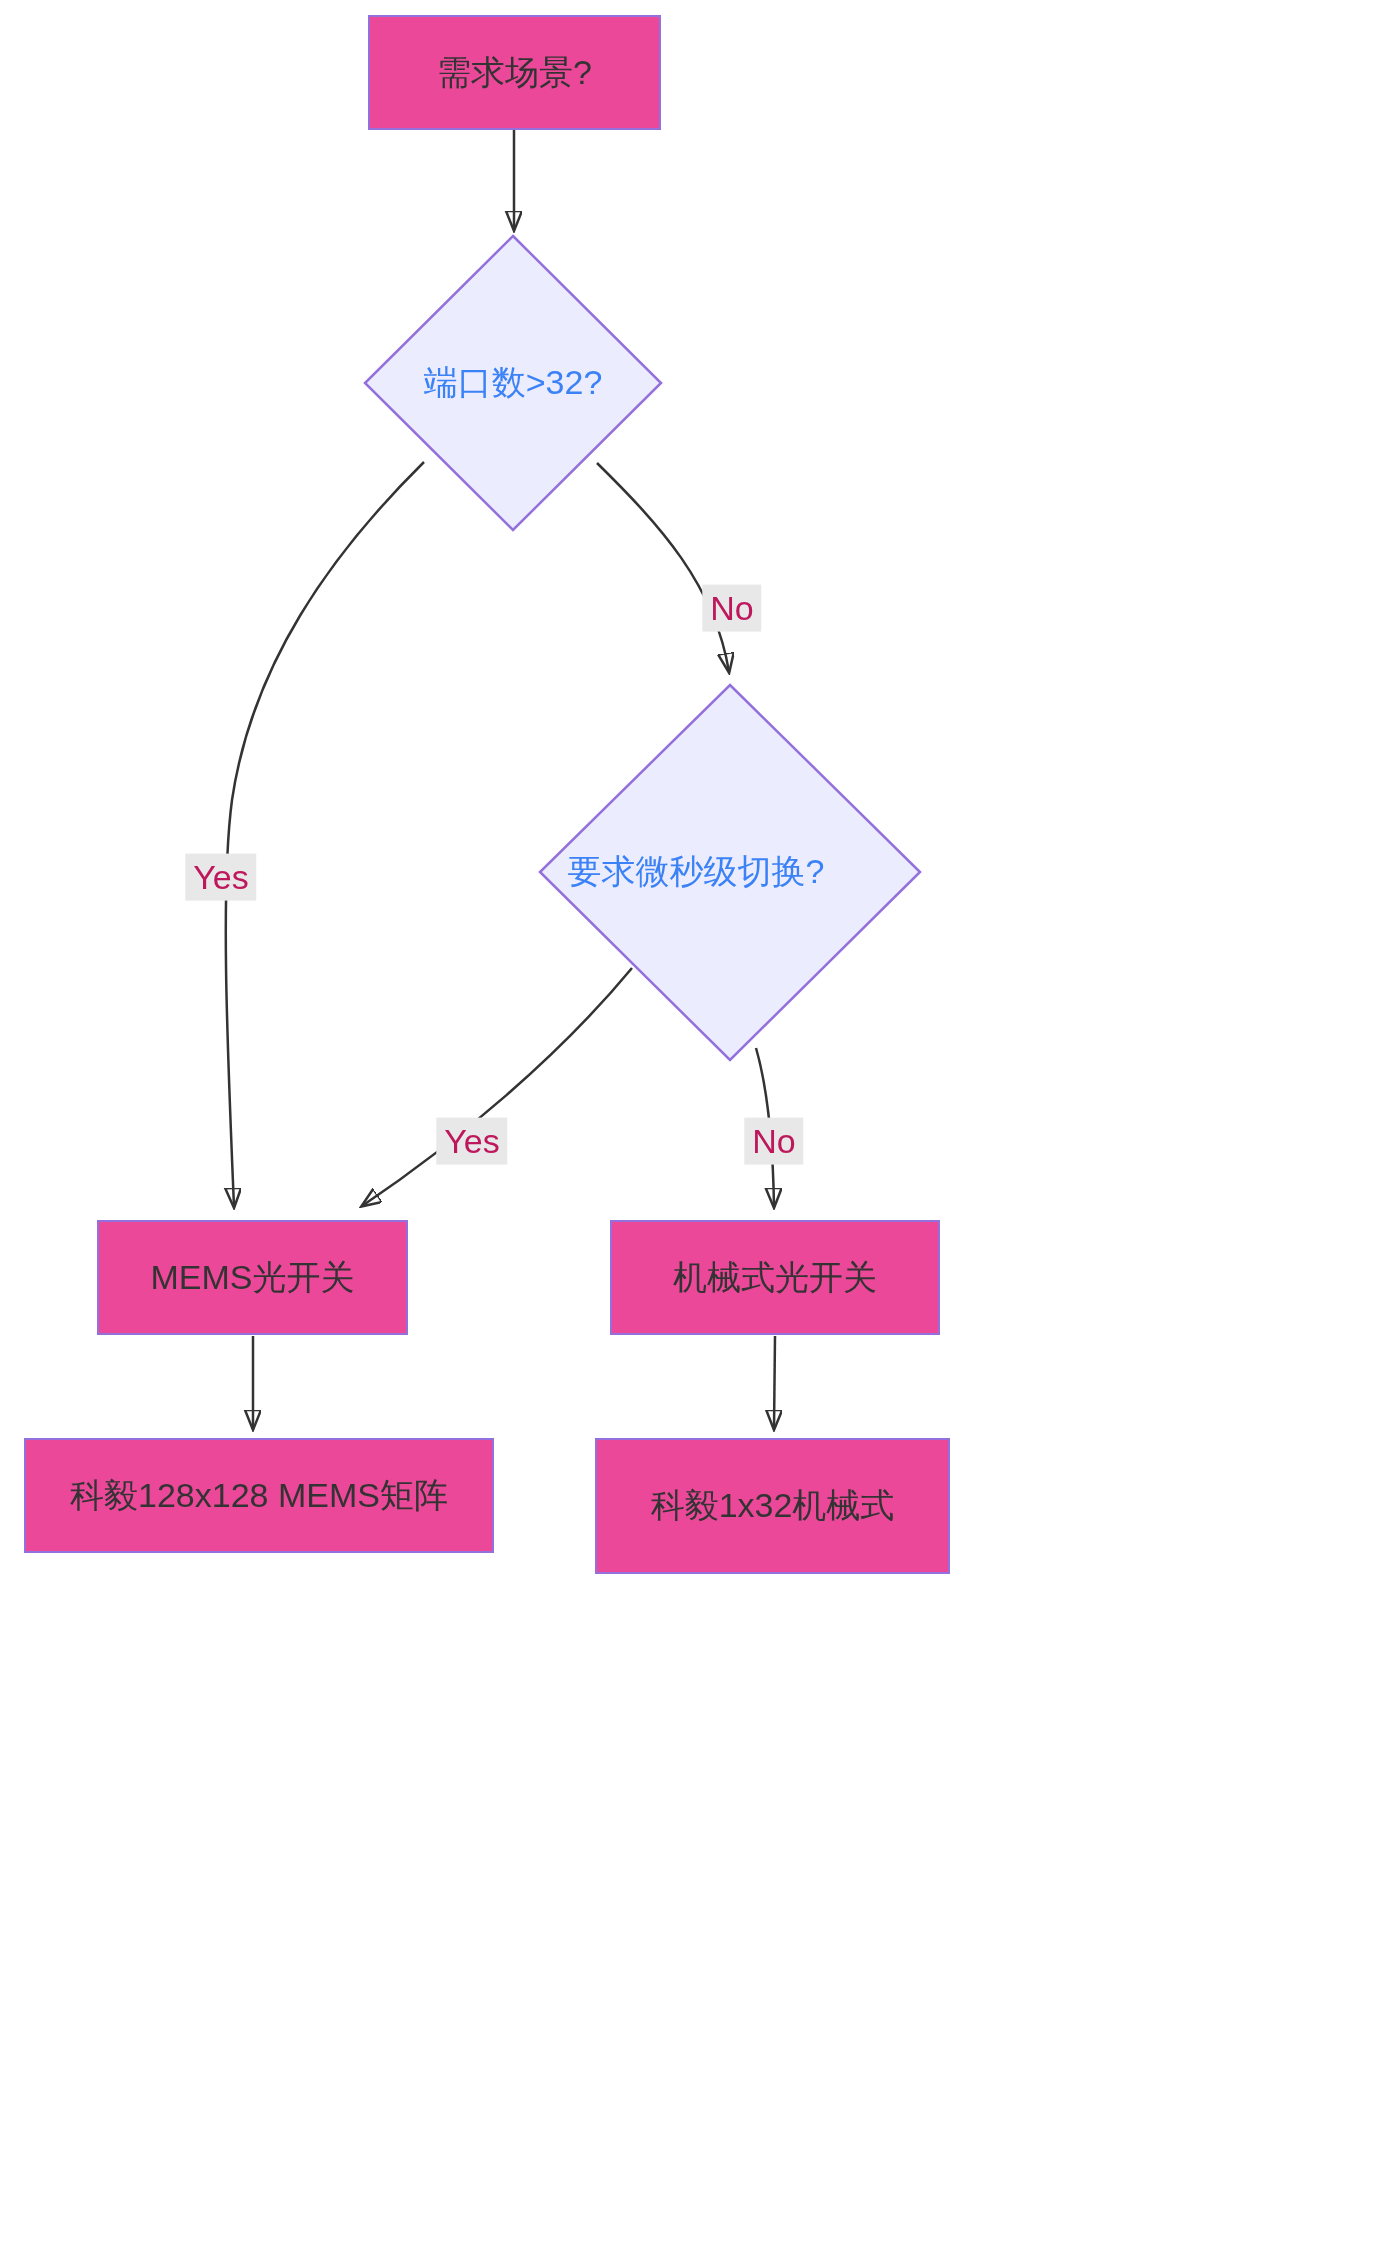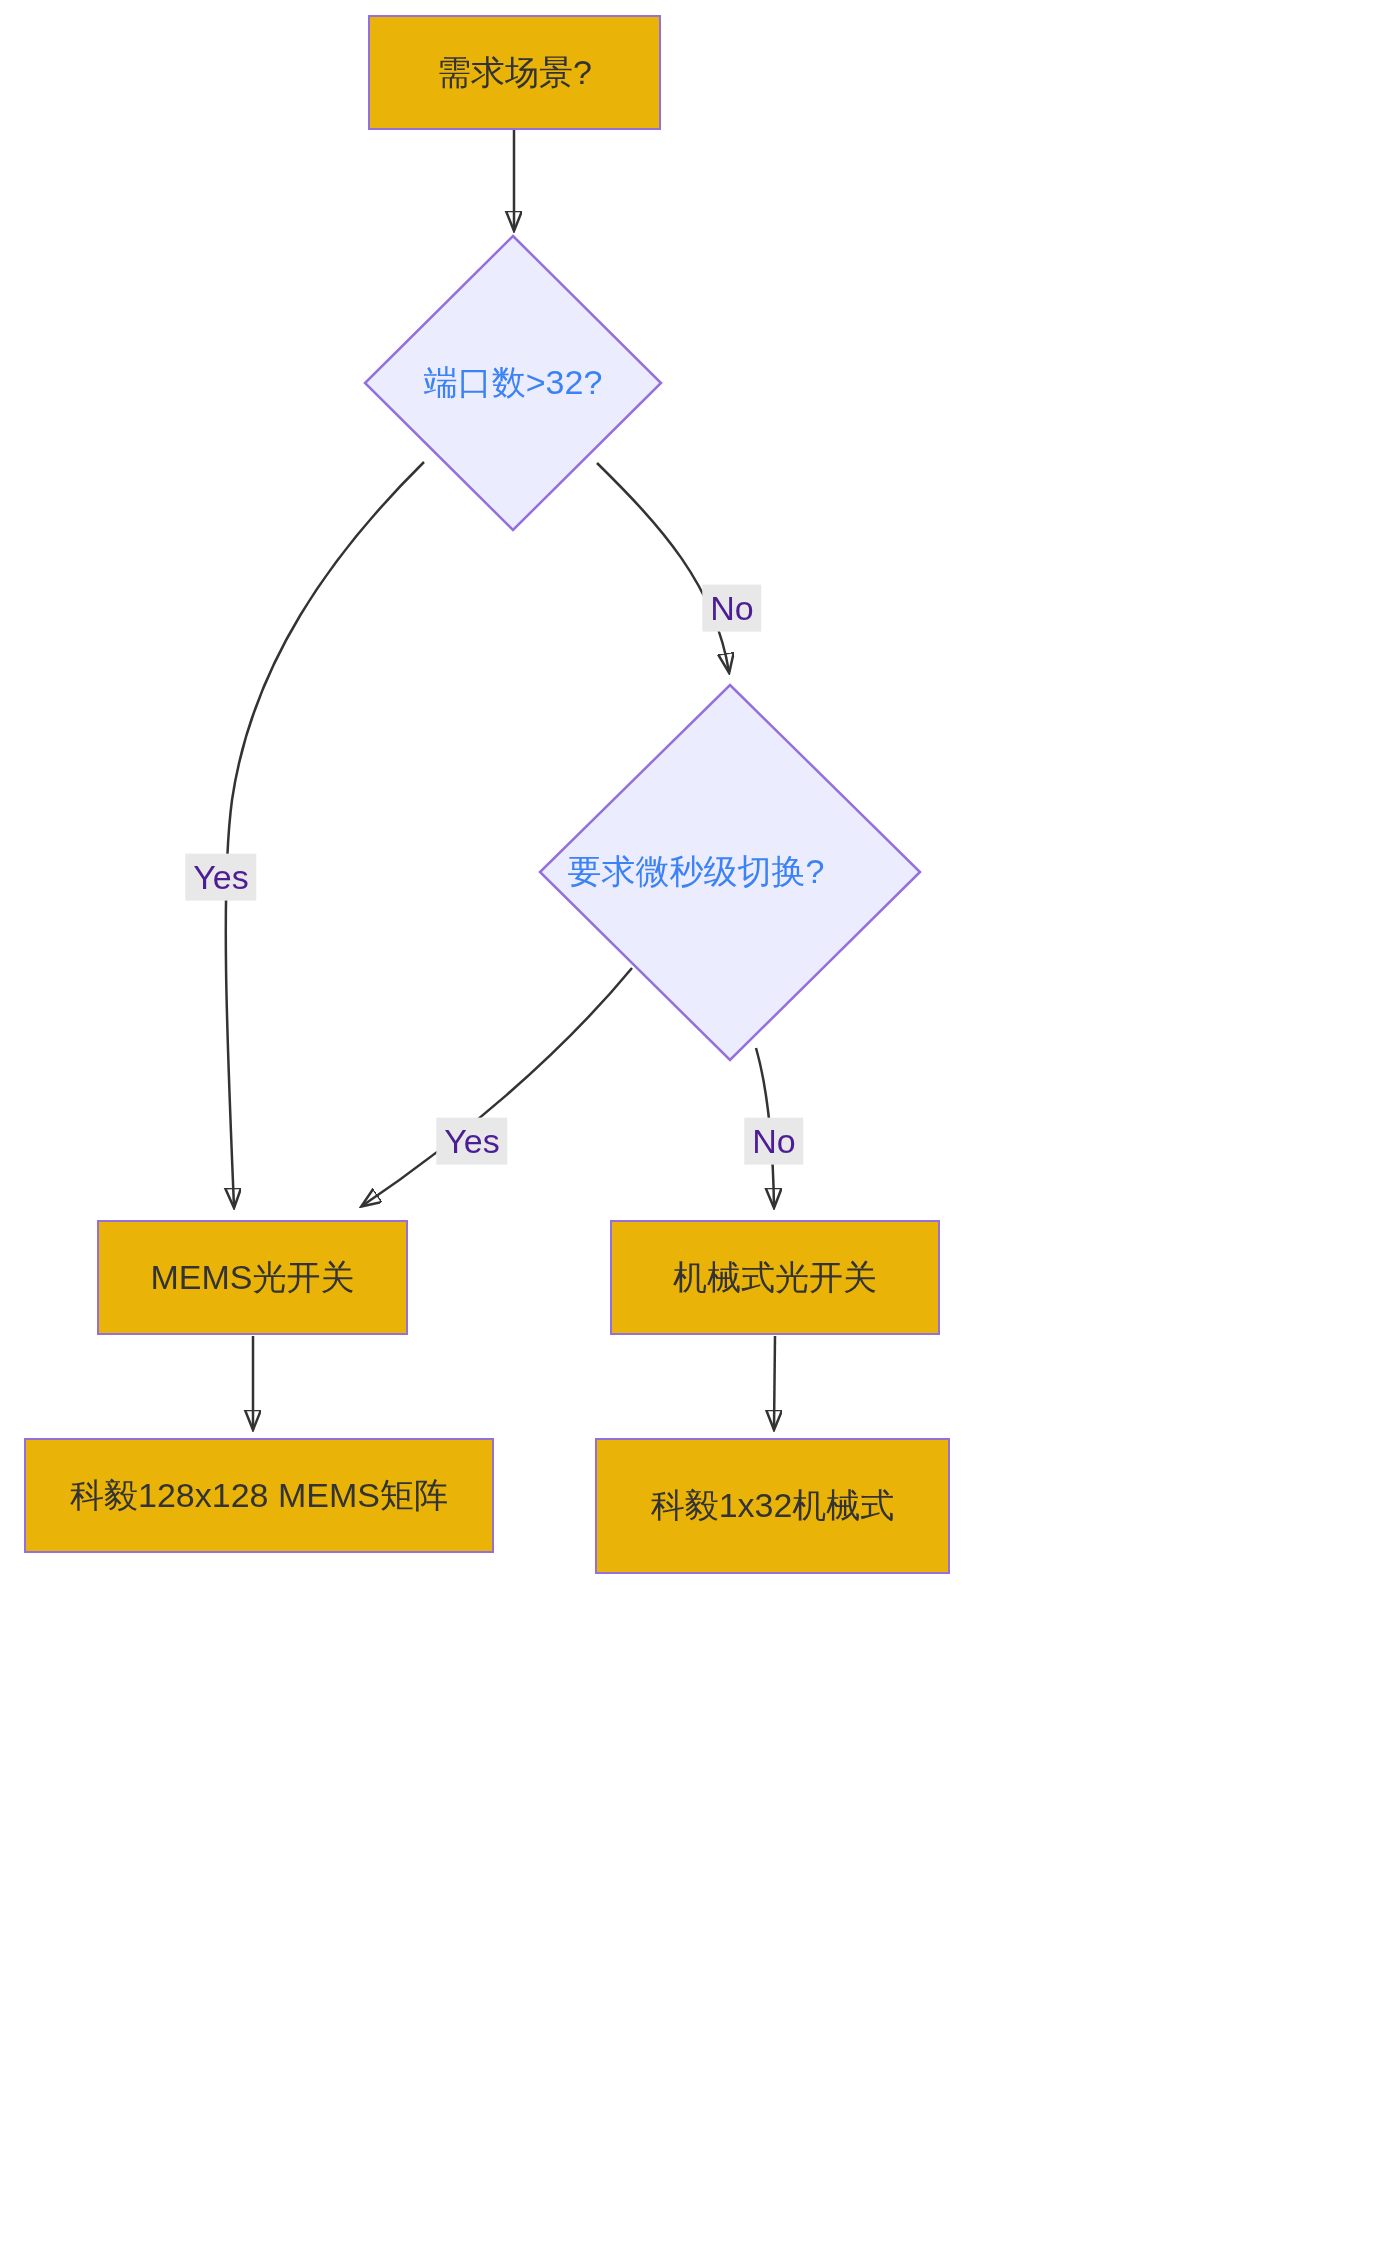--- a/index.html
+++ b/index.html
@@ -28,42 +28,42 @@
     stroke-width: 2.5;
   }
   .edges polygon.diamond {
     fill: #ECECFF;
     stroke: #9370DB;
     stroke-width: 2.5;
   }
   .node {
     position: absolute;
     box-sizing: border-box;
-    background: #eab308;
+    background: #ec4899;
     border: 2.5px solid #9370DB;
     display: flex;
     align-items: center;
     justify-content: center;
     color: #333333;
     font-size: 34px;
     text-align: center;
   }
   .diamond-label {
     position: absolute;
     transform: translate(-50%, -50%);
     color: #3b82f6;
     font-size: 34px;
     white-space: nowrap;
     text-align: center;
   }
   .edge-label {
     position: absolute;
     transform: translate(-50%, -50%);
     background: #e8e8e8;
-    color: #4c1d95;
+    color: #be185d;
     font-size: 34px;
     line-height: 1.2;
     padding: 3px 8px;
     white-space: nowrap;
   }
 </style>
 </head>
 <body>
 
 <div class="canvas">

